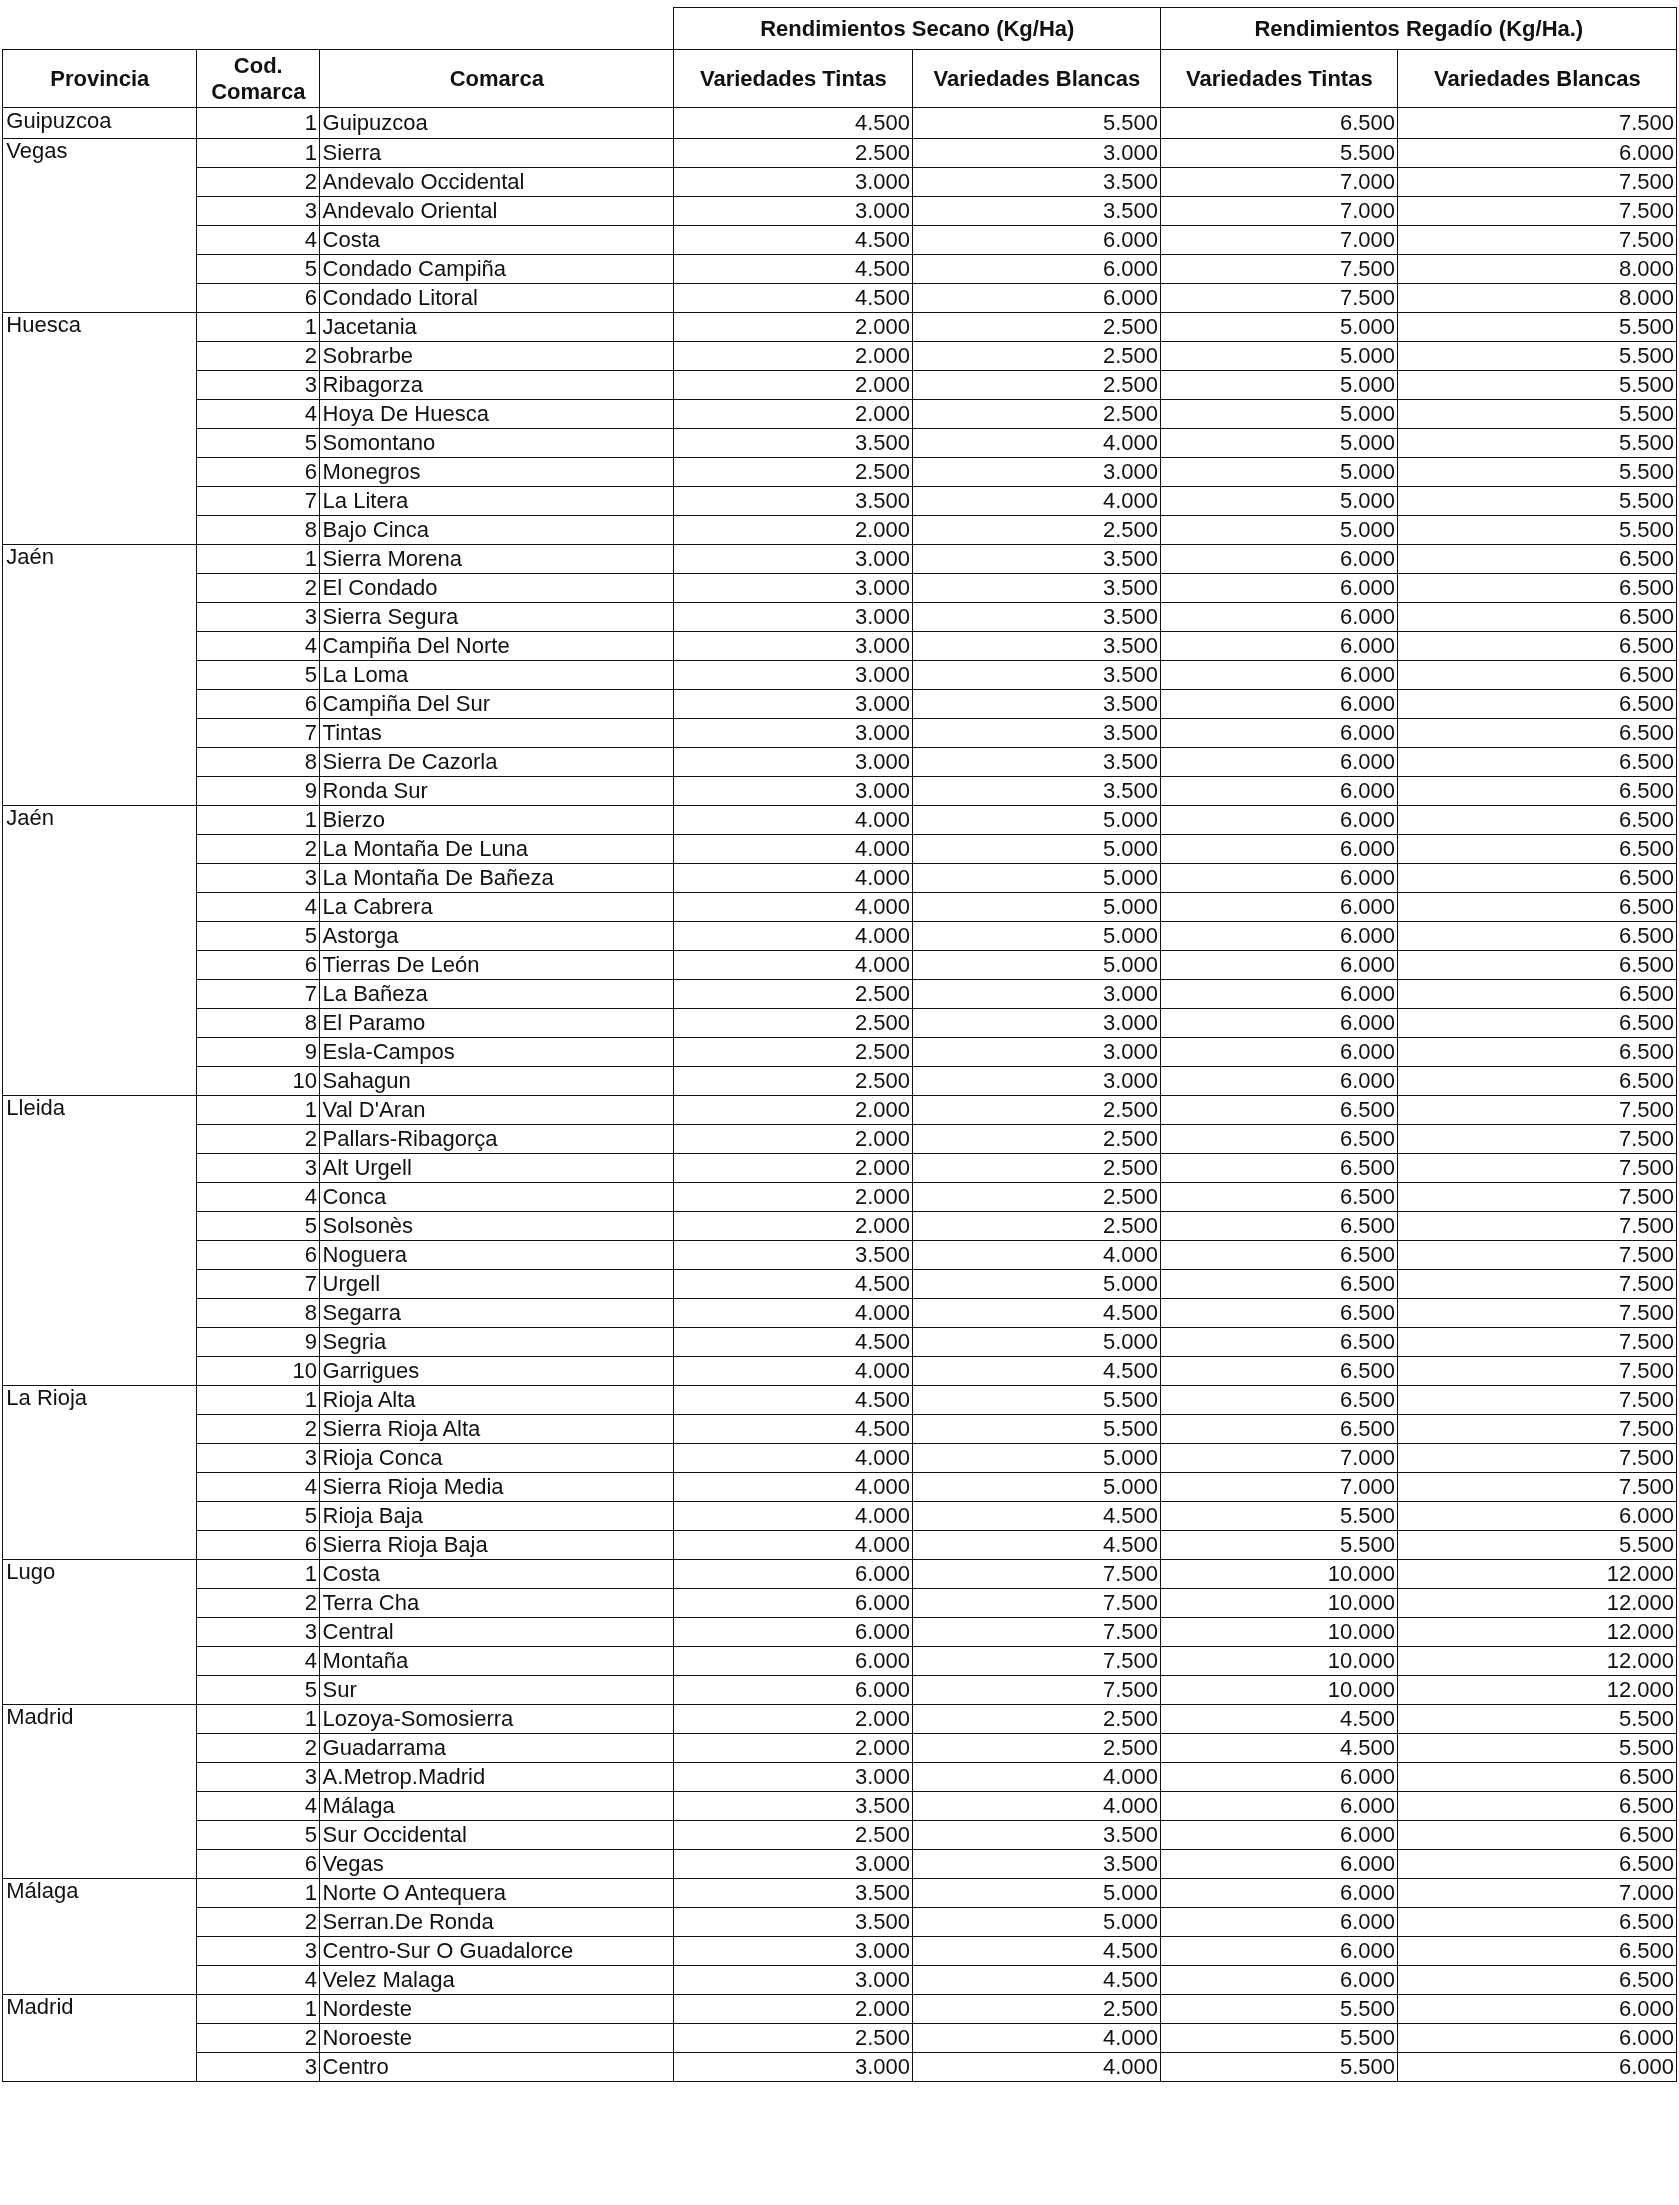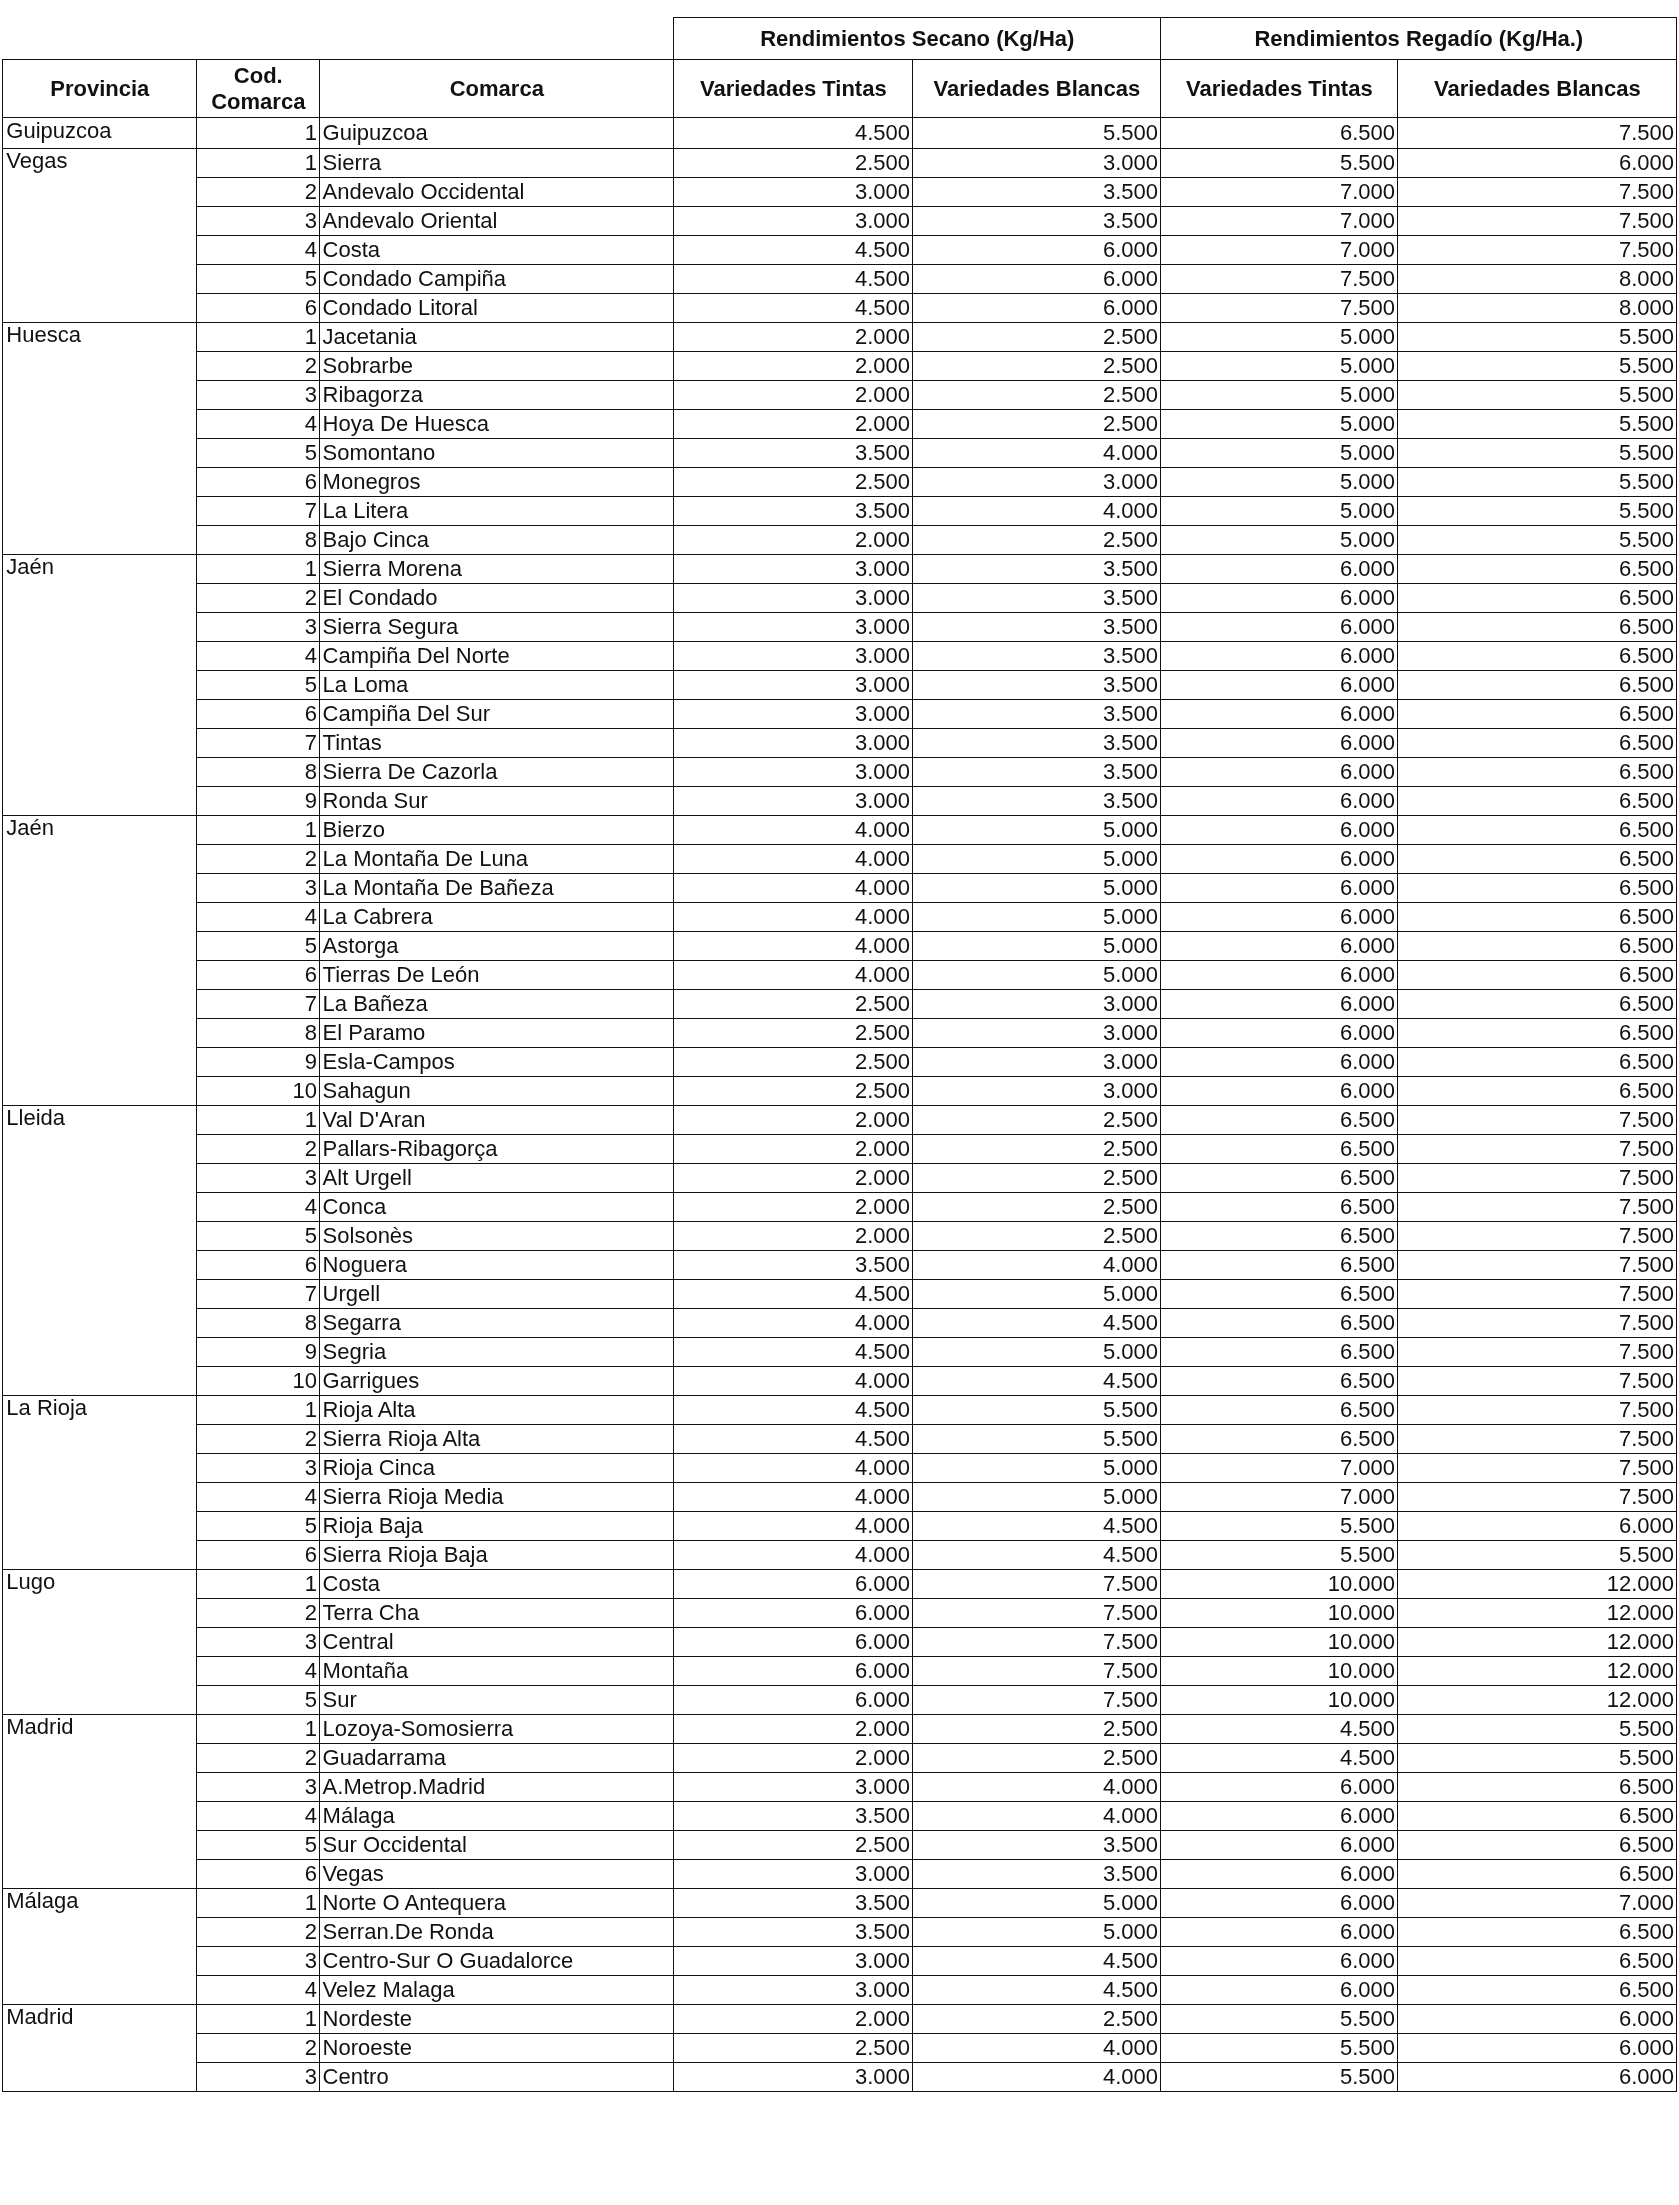--- a/index.html
+++ b/index.html
@@ -1,18 +1,18 @@
 <!DOCTYPE html>
 <html style="font-size:12px"><head>
 <meta charset="utf-8">
 <style>
   html, body { margin: 0; padding: 0; background: #ffffff; }
   body { width: 1680px; height: 2205px; position: relative; overflow: hidden;
          font-family: "Liberation Sans", sans-serif; color: #111; }
-  table { border-collapse: collapse; position: absolute; left: 2.3px; top: 17px; table-layout: fixed; }
+  table { border-collapse: collapse; position: absolute; left: 2.3px; top: 7px; table-layout: fixed; }
   td, th { border: 1.5px solid #111; padding: 0 3px; font-size: 22px; line-height: 1; white-space: nowrap; overflow: hidden; }
   th { font-weight: bold; text-align: center; }
   .blank { border: none; }
   .grp { height: 42px; }
   .sub th { height: 57px; line-height: 1.15; }
   tr.row td { height: 28px; }
   td.prov { vertical-align: top; text-align: left; padding-top: 1.5px; }
   td.cod { text-align: right; padding-right: 2.3px; }
   td.com { text-align: left; padding-left: 2.3px; }
   td.num { text-align: right; padding-right: 2.3px; }
@@ -417,21 +417,21 @@
       <tr class="row">
         <td class="cod">2</td>
         <td class="com">Sierra Rioja Alta</td>
         <td class="num">4.500</td>
         <td class="num">5.500</td>
         <td class="num">6.500</td>
         <td class="num">7.500</td>
       </tr>
       <tr class="row">
         <td class="cod">3</td>
-        <td class="com">Rioja Cinca</td>
+        <td class="com">Rioja Conca</td>
         <td class="num">4.000</td>
         <td class="num">5.000</td>
         <td class="num">7.000</td>
         <td class="num">7.500</td>
       </tr>
       <tr class="row">
         <td class="cod">4</td>
         <td class="com">Sierra Rioja Media</td>
         <td class="num">4.000</td>
         <td class="num">5.000</td>

